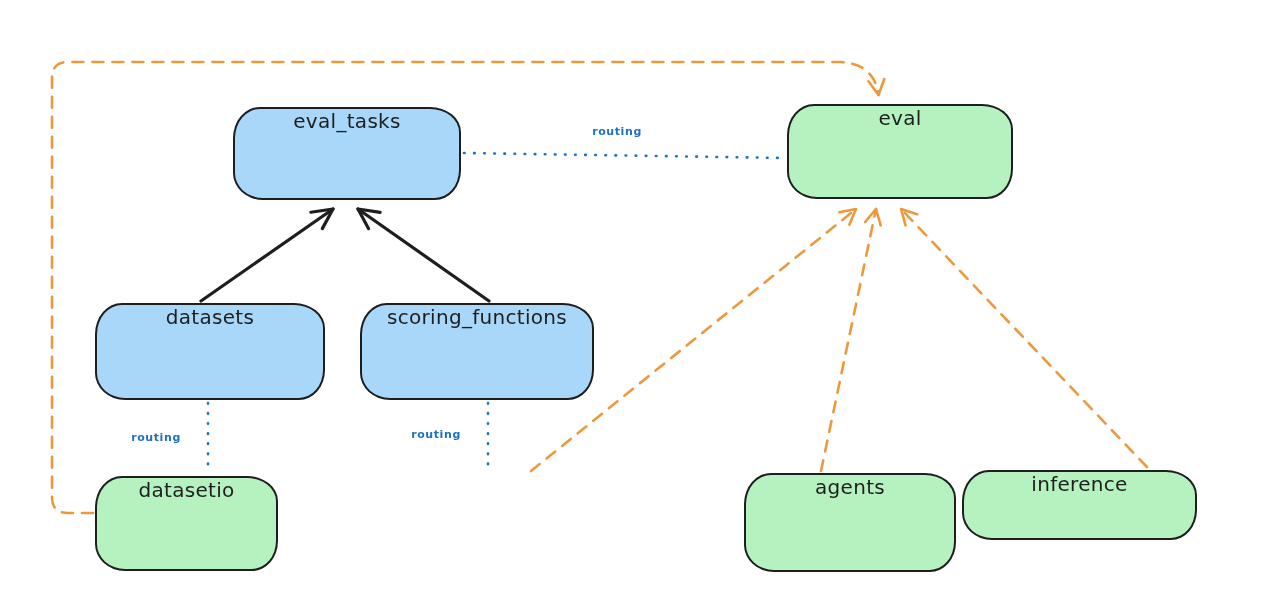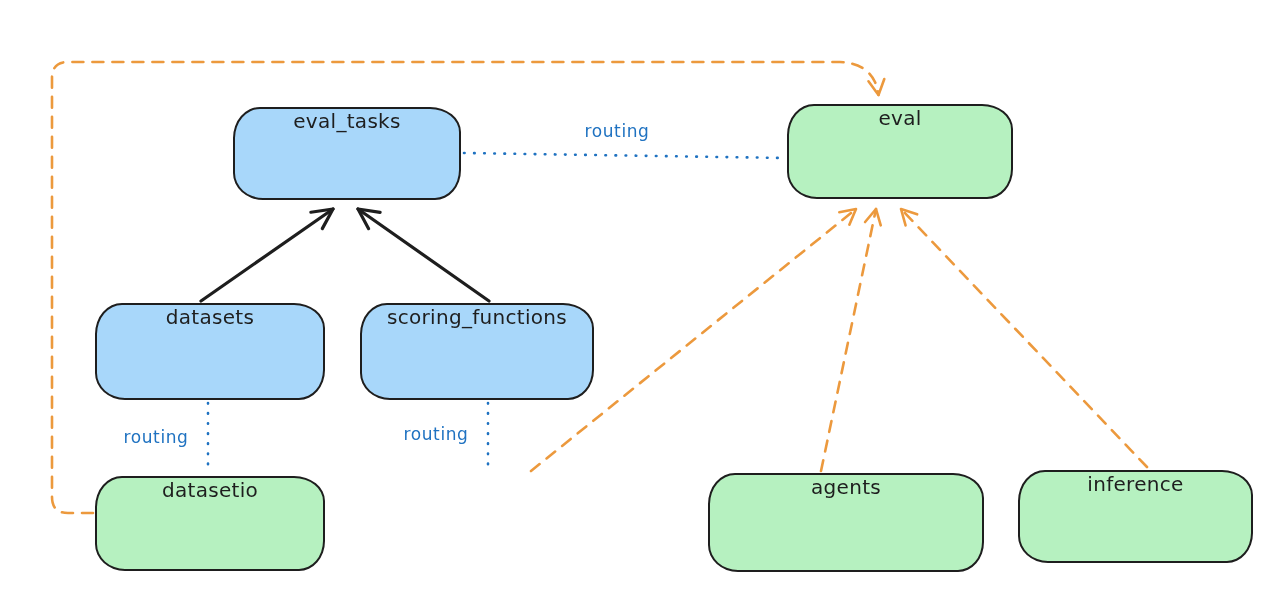--- a/index.html
+++ b/index.html
@@ -32,21 +32,21 @@
     font-size:20px;color:var(--stroke);
     letter-spacing:0.3px;
     background:var(--blue-fill);
     border-radius:27px 31px 26px 30px / 31px 25px 30px 27px;
   }
   .node.green{background:var(--green-fill);}
   .edge-label{
     position:absolute;
     transform:translate(-50%,-50%);
     color:var(--routing-blue);
-    font-size:17px;font-weight:400;letter-spacing:0.6px;
+    font-size:11px;font-weight:700;letter-spacing:0.6px;
     white-space:nowrap;
   }
 </style>
 </head>
 <body>
 
 <div class="canvas">
 
   <svg class="edges" viewBox="0 0 1280 596">
     <defs>
@@ -80,30 +80,30 @@
   </div>
 
   <div class="node" style="left:95px;top:303px;width:230px;height:97px">
     <span>datasets</span>
   </div>
 
   <div class="node" style="left:360px;top:303px;width:234px;height:97px">
     <span>scoring_functions</span>
   </div>
 
-  <div class="node green" style="left:95px;top:476px;width:230px;height:95px">
+  <div class="node green" style="left:95px;top:476px;width:183px;height:95px">
     <span>datasetio</span>
   </div>
 
 
-  <div class="node green" style="left:708px;top:473px;width:276px;height:99px">
+  <div class="node green" style="left:744px;top:473px;width:212px;height:99px">
     <span>agents</span>
   </div>
 
-  <div class="node green" style="left:1018px;top:470px;width:235px;height:93px">
+  <div class="node green" style="left:962px;top:470px;width:235px;height:70px">
     <span>inference</span>
   </div>
 
   <div class="edge-label" style="left:617px;top:131px">routing</div>
   <div class="edge-label" style="left:156px;top:437px">routing</div>
   <div class="edge-label" style="left:436px;top:434px">routing</div>
 
 </div>
 
 </body></html>

